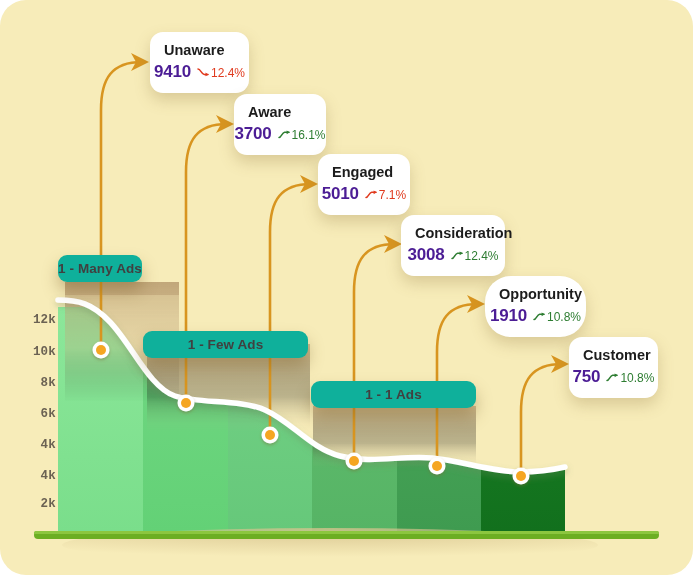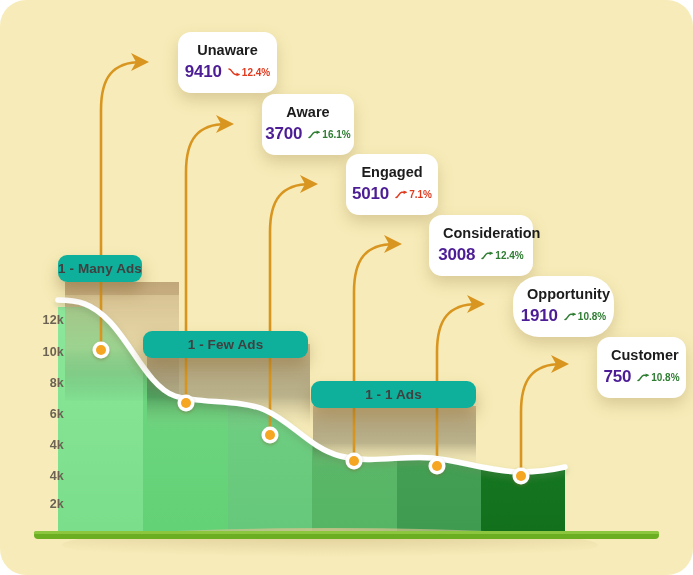--- a/index.html
+++ b/index.html
@@ -40,25 +40,26 @@
     text-align: right;
     font-size: 12.5px;
     font-weight: bold;
     color: #6b6253;
     letter-spacing: .2px;
     transform: translateY(-50%);
     white-space: nowrap;
   }
   #y-axis {
     position: absolute;
-    left: 8px;
+    left: 0;
     top: 0;
     width: 56px;
     height: 451px;
     pointer-events: none;
+    font-family: Liberation Mono, monospace;
   }
 
   
   .stage-badge {
     position: absolute;
     background: #0fb09b;
     color: #404040;
     font-size: 13.5px;
     font-weight: bold;
     letter-spacing: .1px;
@@ -71,22 +72,21 @@
   }
 
   
   .callout {
     position: absolute;
     background: #ffffff;
     border-radius: 13px;
     box-shadow: 0 7px 15px rgba(130, 105, 50, .26);
     padding: 9px 14px 10px 14px;
     box-sizing: border-box;
-    text-align: center;
-    margin-left: 28px;
+    text-align: left;
   }
   .callout-title {
     font-size: 14.5px;
     font-weight: bold;
     color: #1c1c1c;
     line-height: 18px;
     white-space: nowrap;
   }
   .callout-row {
     display: flex;
@@ -97,22 +97,22 @@
     line-height: 20px;
     white-space: nowrap;
   }
   .callout-value {
     font-size: 17px;
     font-weight: bold;
     color: #4c1d95;
     letter-spacing: -.2px;
   }
   .callout-delta {
-    font-size: 10px;
-    font-weight: bold;
+    font-size: 12px;
+    font-weight: normal;
     display: inline-flex;
     align-items: center;
     gap: 1px;
     white-space: nowrap;
   }
   .delta-up   { color: #2e7d32; }
   .delta-warn { color: #e03a1e; }
   .delta-down { color: #e03a1e; }
   .spark { display: block; }
 </style>

